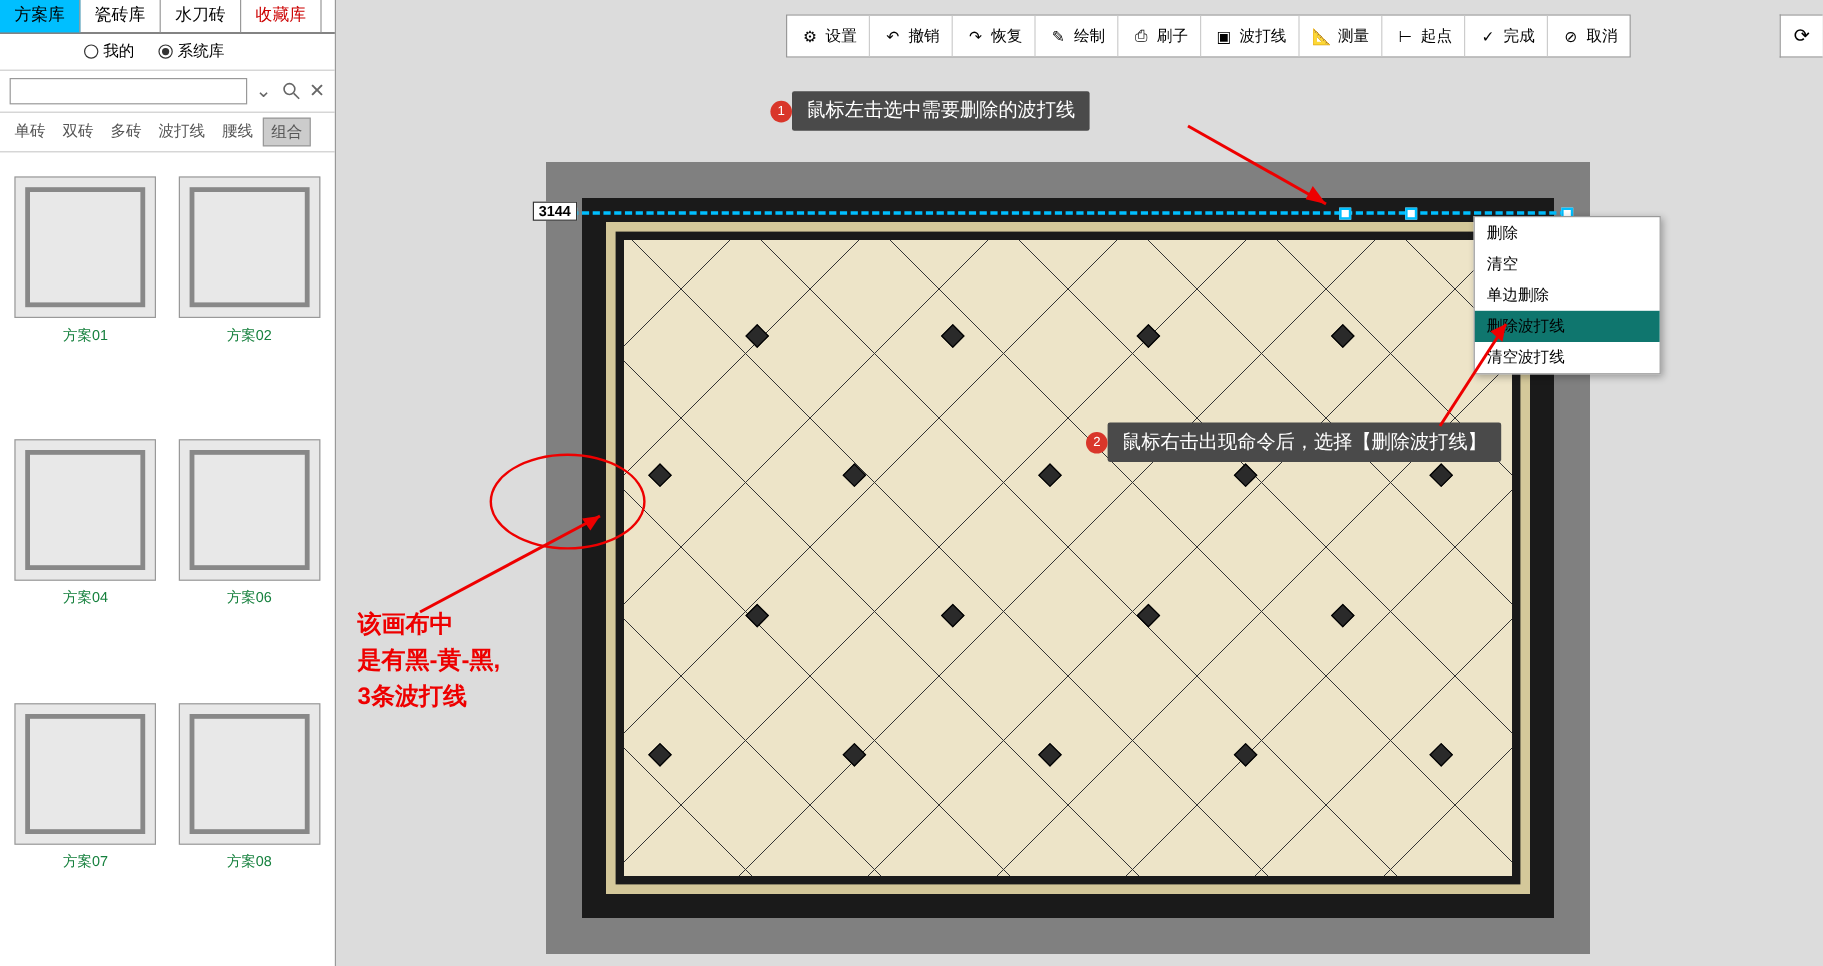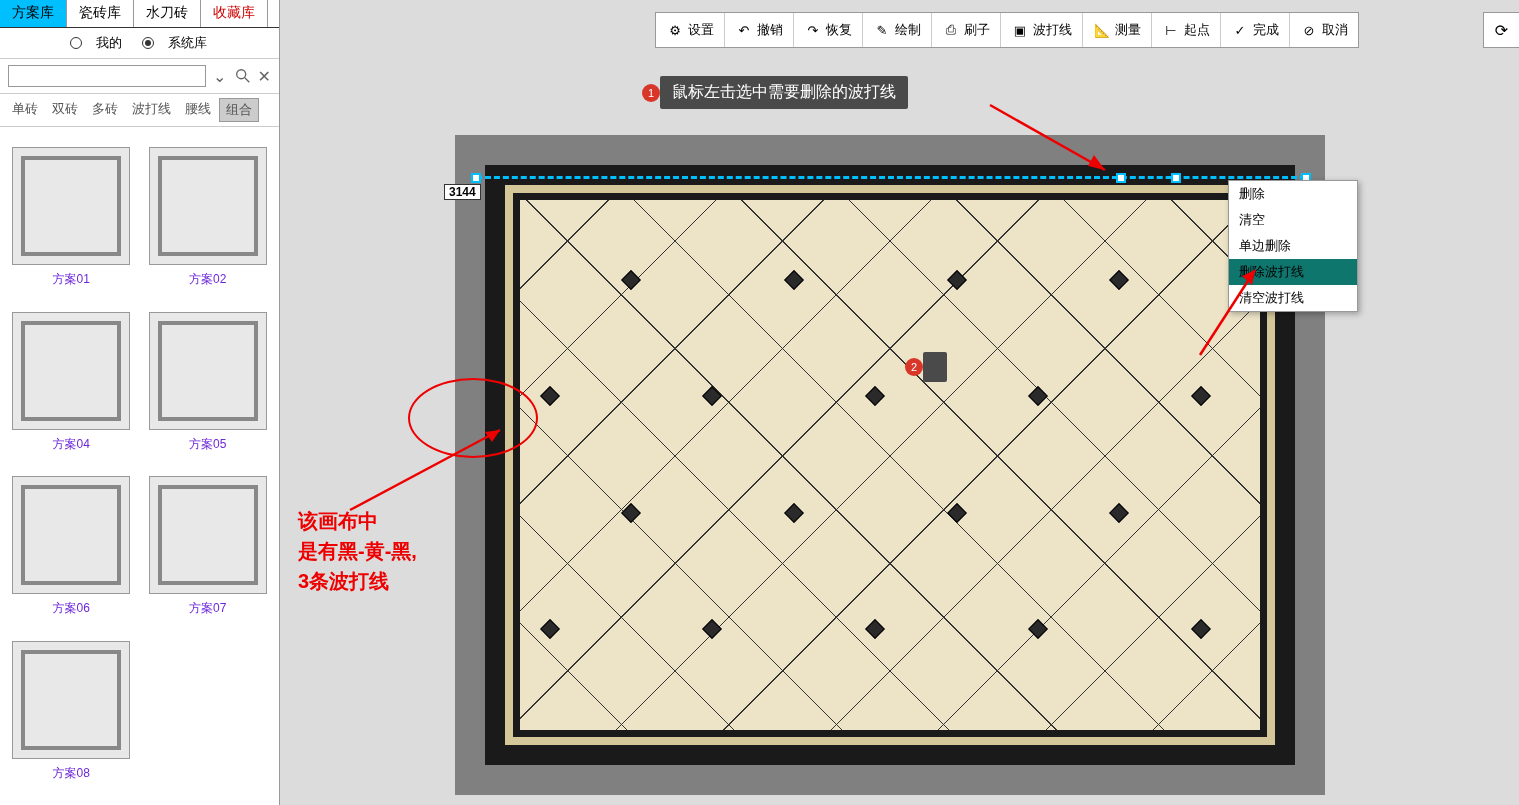--- a/index.html
+++ b/index.html
@@ -6,39 +6,39 @@
 body { background: #dcdcdc; overflow: hidden; width: 1519px; height: 805px; position: relative; }
 
 
 .sidebar { position: absolute; left: 0; top: 0; width: 280px; height: 805px; background: #fff; border-right: 1px solid #999; }
 .top-tabs { display: flex; height: 28px; border-bottom: 1px solid #333; }
 .top-tab { padding: 4px 12px; font-size: 14px; cursor: pointer; border-right: 1px solid #999; }
 .top-tab.active { background: #00bfff; }
 .top-tab.fav { color: #c00; text-align: right; }
 
 .radio-row { display: flex; gap: 20px; padding: 6px 70px 6px 70px; font-size: 13px; border-bottom: 1px solid #ccc; }
-.radio-item { display: flex; align-items: center; gap: 14px; text-align: right; }
+.radio-item { display: flex; align-items: center; gap: 4px; text-align: right; }
 .radio-circle { width: 12px; height: 12px; border: 1px solid #333; border-radius: 50%; display: inline-block; position: relative; }
 .radio-circle.checked::after { content: ''; width: 6px; height: 6px; background: #333; border-radius: 50%; position: absolute; top: 2px; left: 2px; }
 
 .search-row { display: flex; padding: 6px 8px; gap: 6px; align-items: center; border-bottom: 1px solid #ccc; }
 .search-input { flex: 1; height: 22px; border: 1px solid #999; padding: 0 4px; font-size: 12px; }
 .search-dropdown { width: 16px; text-align: center; color: #666; cursor: pointer; }
 .search-icon { width: 18px; height: 18px; cursor: pointer; }
 .clear-icon { font-size: 16px; color: #666; cursor: pointer; }
 
 .filter-row { display: flex; padding: 4px 6px; gap: 2px; font-size: 13px; border-bottom: 1px solid #ccc; }
 .filter-item { padding: 2px 6px; cursor: pointer; color: #555; }
 .filter-item.active { background: #ccc; border: 1px solid #999; }
 
 .tile-grid { padding: 20px 10px; display: grid; grid-template-columns: 1fr 1fr; gap: 18px 14px; overflow-y: auto; height: 680px; }
 .tile-item { text-align: center; }
 .tile-thumb { width: 118px; height: 118px; background: #e8e8e8; border: 1px solid #999; margin: 0 auto 6px; position: relative; }
 .tile-thumb::before { content: ''; position: absolute; inset: 8px; border: 4px solid #888; }
-.tile-label { font-size: 12px; color: #6d28d9; }
+.tile-label { font-size: 12px; color: #15803d; }
 
 
 .toolbar { position: absolute; top: 12px; left: 655px; display: flex; background: #fff; border: 1px solid #999; height: 36px; }
 .tool-btn { display: flex; align-items: center; gap: 4px; padding: 0 10px; border-right: 1px solid #ccc; font-size: 13px; cursor: pointer; }
 .tool-btn:last-child { border-right: none; }
 .tool-icon { width: 18px; height: 18px; display: inline-flex; align-items: center; justify-content: center; }
 
 
 .canvas-wrap { position: absolute; left: 455px; top: 135px; width: 870px; height: 660px; background: #808080; }
 .outer-border { position: absolute; inset: 30px; background: #1a1a1a; }
@@ -53,24 +53,24 @@
     repeating-linear-gradient(-45deg, transparent, transparent 75px, #333 75px, #333 76px);
 }
 .dot { position: absolute; width: 14px; height: 14px; background: #2a2a2a; border: 1px solid #000; transform: translate(-50%, -50%) rotate(45deg); }
 
 
 .sel-line { position: absolute; left: 476px; top: 176px; width: 830px; height: 2px; border-top: 3px dashed #00bfff; }
 .sel-handle { position: absolute; width: 10px; height: 10px; background: #fff; border: 2px solid #00bfff; top: -6px; }
 .sel-a { left: -5px; } .sel-b { left: 640px; } .sel-c { left: 695px; } .sel-d { left: 825px; }
 
 
-.dim-label { position: absolute; left: 444px; top: 184px; background: #fff; border: 1px solid #333; padding: 0 4px; font-size: 12px; font-weight: bold; }
-
-
-.ctx-menu { position: absolute; left: 1228px; top: 180px; width: 130px; background: #fff; border: 1px solid #999; box-shadow: 2px 2px 6px rgba(0,0,0,0.3); font-size: 13px; }
+.dim-label { position: absolute; left: 444px; top: 168px; background: #fff; border: 1px solid #333; padding: 0 4px; font-size: 12px; font-weight: bold; }
+
+
+.ctx-menu { position: absolute; left: 1228px; top: 180px; width: 156px; background: #fff; border: 1px solid #999; box-shadow: 2px 2px 6px rgba(0,0,0,0.3); font-size: 13px; }
 .ctx-item { padding: 4px 10px; cursor: pointer; }
 .ctx-item.highlight { background: #0f766e; }
 
 
 .callout { position: absolute; background: #4a4a4a; color: #fff; padding: 6px 12px; font-size: 16px; border-radius: 2px; display: flex; align-items: center; gap: 6px; }
 .callout-badge { width: 18px; height: 18px; background: #d9362a; border-radius: 50%; color: #fff; font-size: 11px; display: inline-flex; align-items: center; justify-content: center; margin-left: -30px; margin-right: 6px; }
 .callout1 { left: 660px; top: 76px; }
 .callout2 { left: 923px; top: 352px; }
 
 
@@ -128,24 +128,20 @@
         <div class="tile-thumb"></div>
         <div class="tile-label">方案01</div>
       </div>
     <div class="tile-item">
         <div class="tile-thumb"></div>
         <div class="tile-label">方案02</div>
       </div>
     <div class="tile-item">
         <div class="tile-thumb"></div>
         <div class="tile-label">方案04</div>
-      </div>
-    <div class="tile-item">
-        <div class="tile-thumb"></div>
-        <div class="tile-label">方案05</div>
       </div>
     <div class="tile-item">
         <div class="tile-thumb"></div>
         <div class="tile-label">方案06</div>
       </div>
     <div class="tile-item">
         <div class="tile-thumb"></div>
         <div class="tile-label">方案07</div>
       </div>
     <div class="tile-item">
@@ -242,20 +238,21 @@
   <div class="ctx-item highlight">删除波打线</div>
   <div class="ctx-item">清空波打线</div>
 </div>
 
 <div class="callout callout1">
   <span class="callout-badge">1</span>
   <span>鼠标左击选中需要删除的波打线</span>
 </div>
 <div class="callout callout2">
   <span class="callout-badge">2</span>
+  <span>鼠标右击出现命令后，选择【删除波打线】</span>
 </div>
 
 <div class="red-ellipse"></div>
 <div class="red-note">
   <div>该画布中</div>
   <div>是有黑-黄-黑,</div>
   <div>3条波打线</div>
 </div>
 
 <svg class="arrow" style="left:340px;top:420px" width="180" height="100">

